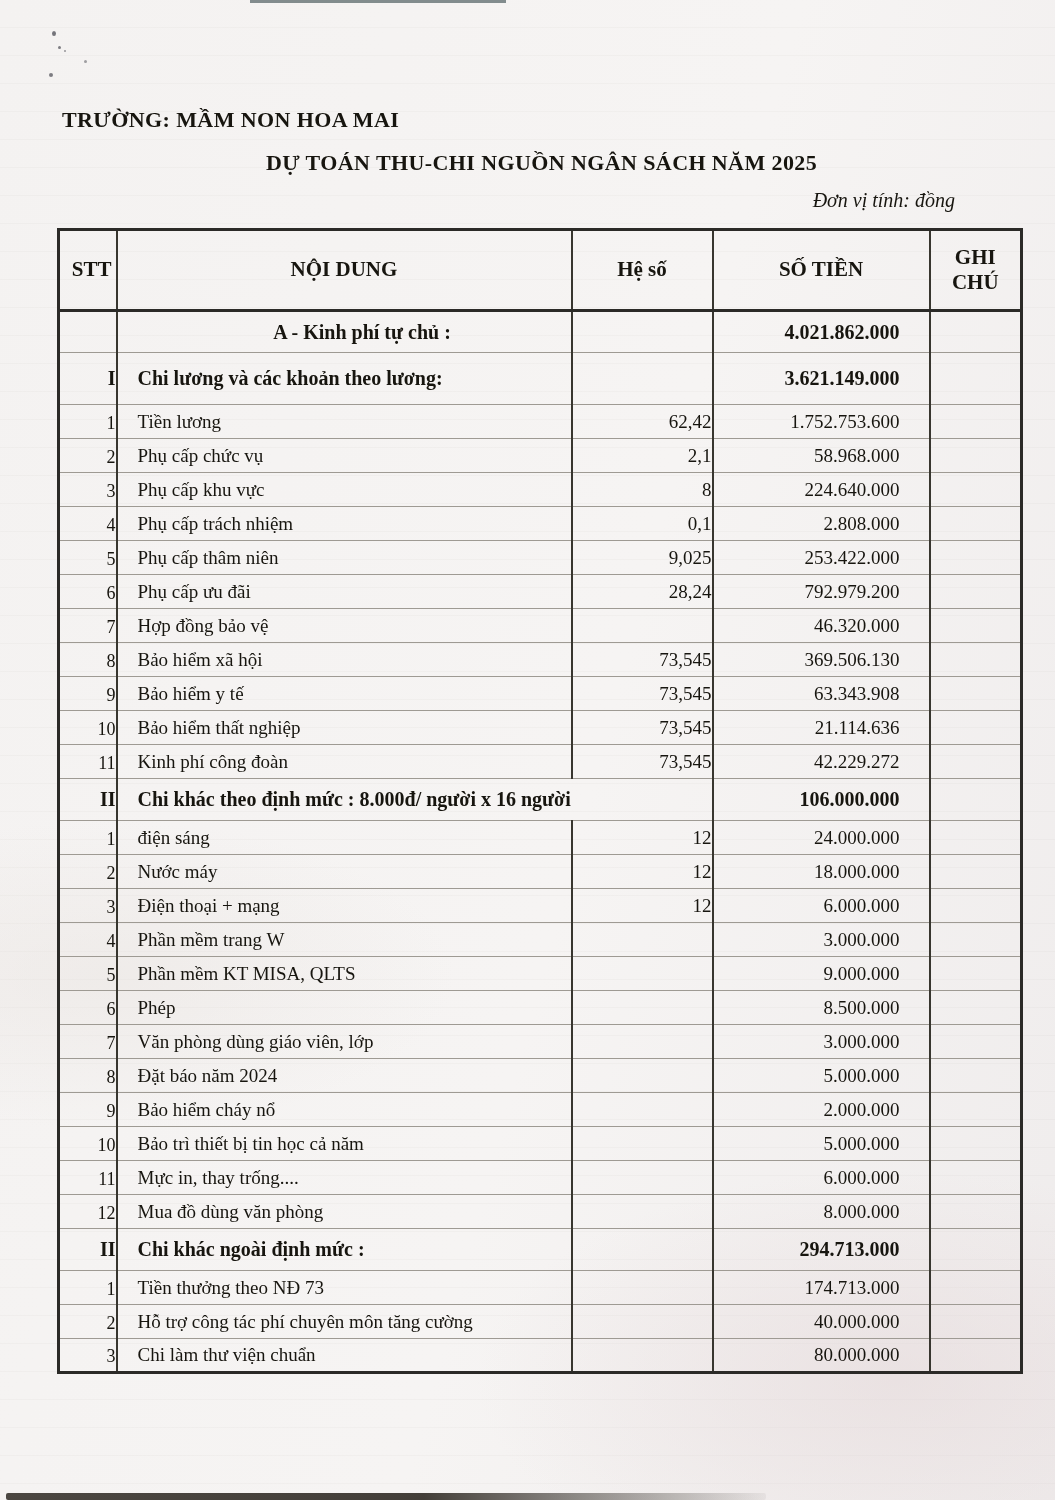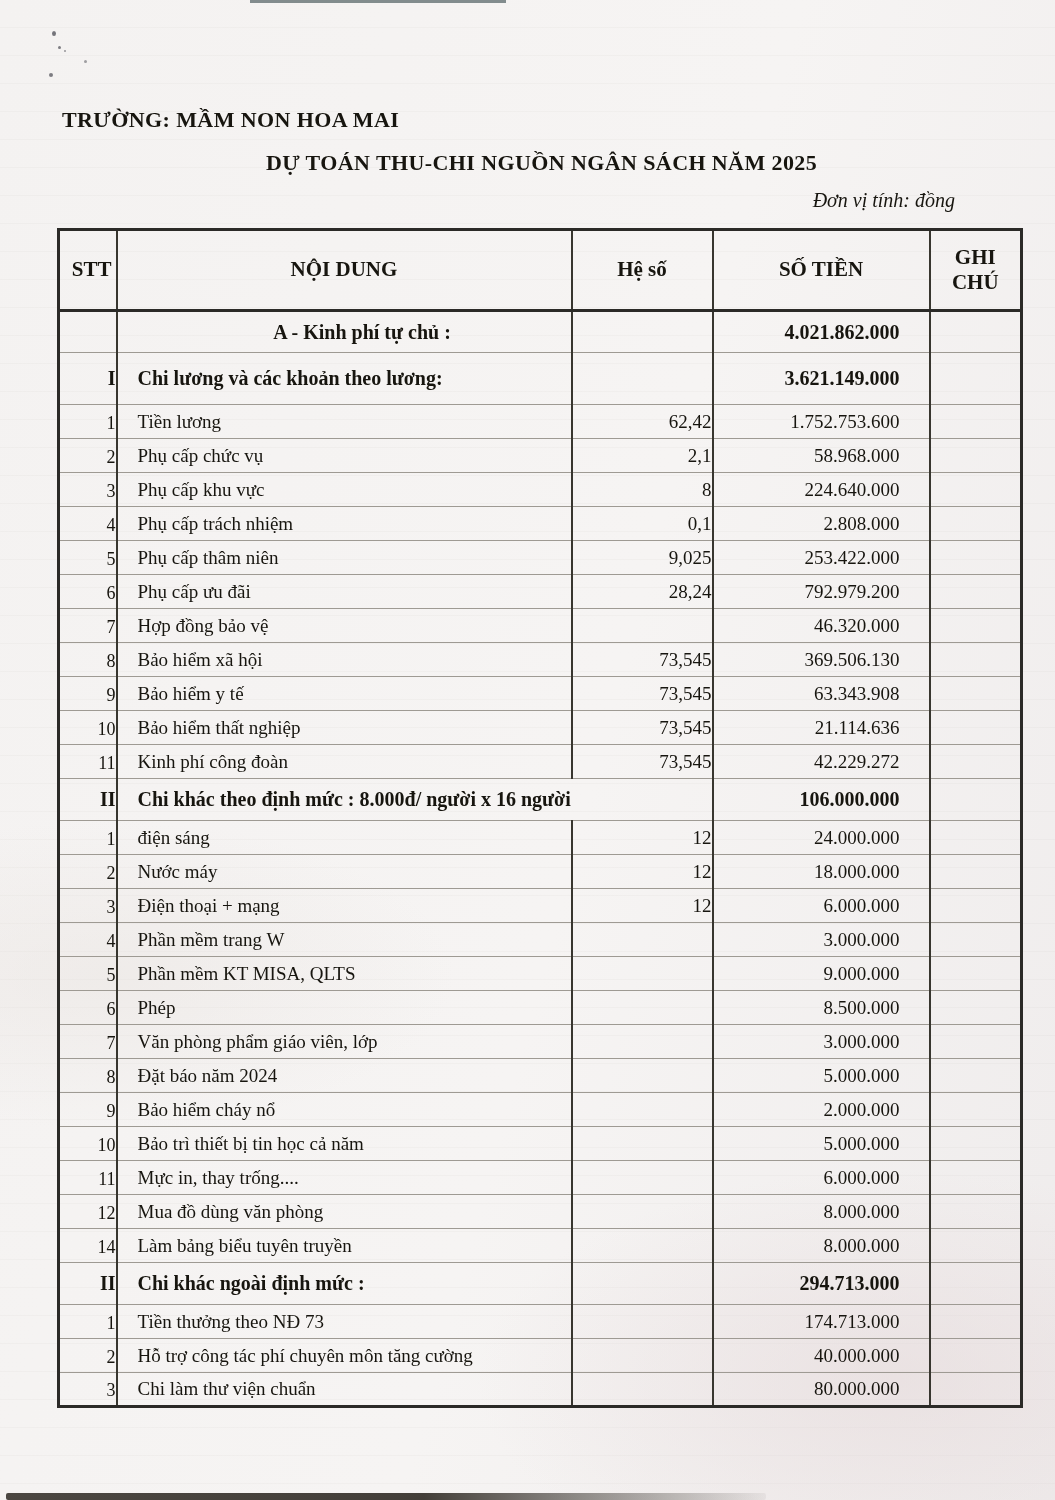--- a/index.html
+++ b/index.html
@@ -237,21 +237,21 @@
         </tr>
         <tr class="r-item">
           <td class="c-stt">6</td>
           <td class="c-nd">Phép</td>
           <td class="c-hs"></td>
           <td class="c-st">8.500.000</td>
           <td class="c-gc"></td>
         </tr>
         <tr class="r-item">
           <td class="c-stt">7</td>
-          <td class="c-nd">Văn phòng phẩm giáo viên, lớp</td>
+          <td class="c-nd">Văn phòng dùng giáo viên, lớp</td>
           <td class="c-hs"></td>
           <td class="c-st">3.000.000</td>
           <td class="c-gc"></td>
         </tr>
         <tr class="r-item">
           <td class="c-stt">8</td>
           <td class="c-nd">Đặt báo năm 2024</td>
           <td class="c-hs"></td>
           <td class="c-st">5.000.000</td>
           <td class="c-gc"></td>
@@ -273,27 +273,20 @@
         <tr class="r-item">
           <td class="c-stt">11</td>
           <td class="c-nd">Mực in, thay trống....</td>
           <td class="c-hs"></td>
           <td class="c-st">6.000.000</td>
           <td class="c-gc"></td>
         </tr>
         <tr class="r-item">
           <td class="c-stt">12</td>
           <td class="c-nd">Mua đồ dùng văn phòng</td>
-          <td class="c-hs"></td>
-          <td class="c-st">8.000.000</td>
-          <td class="c-gc"></td>
-        </tr>
-        <tr class="r-item">
-          <td class="c-stt">14</td>
-          <td class="c-nd">Làm bảng biểu tuyên truyền</td>
           <td class="c-hs"></td>
           <td class="c-st">8.000.000</td>
           <td class="c-gc"></td>
         </tr>
         <tr class="r-section">
           <td class="c-stt">II</td>
           <td class="c-nd">Chi khác ngoài định mức :</td>
           <td class="c-hs"></td>
           <td class="c-st">294.713.000</td>
           <td class="c-gc"></td>

